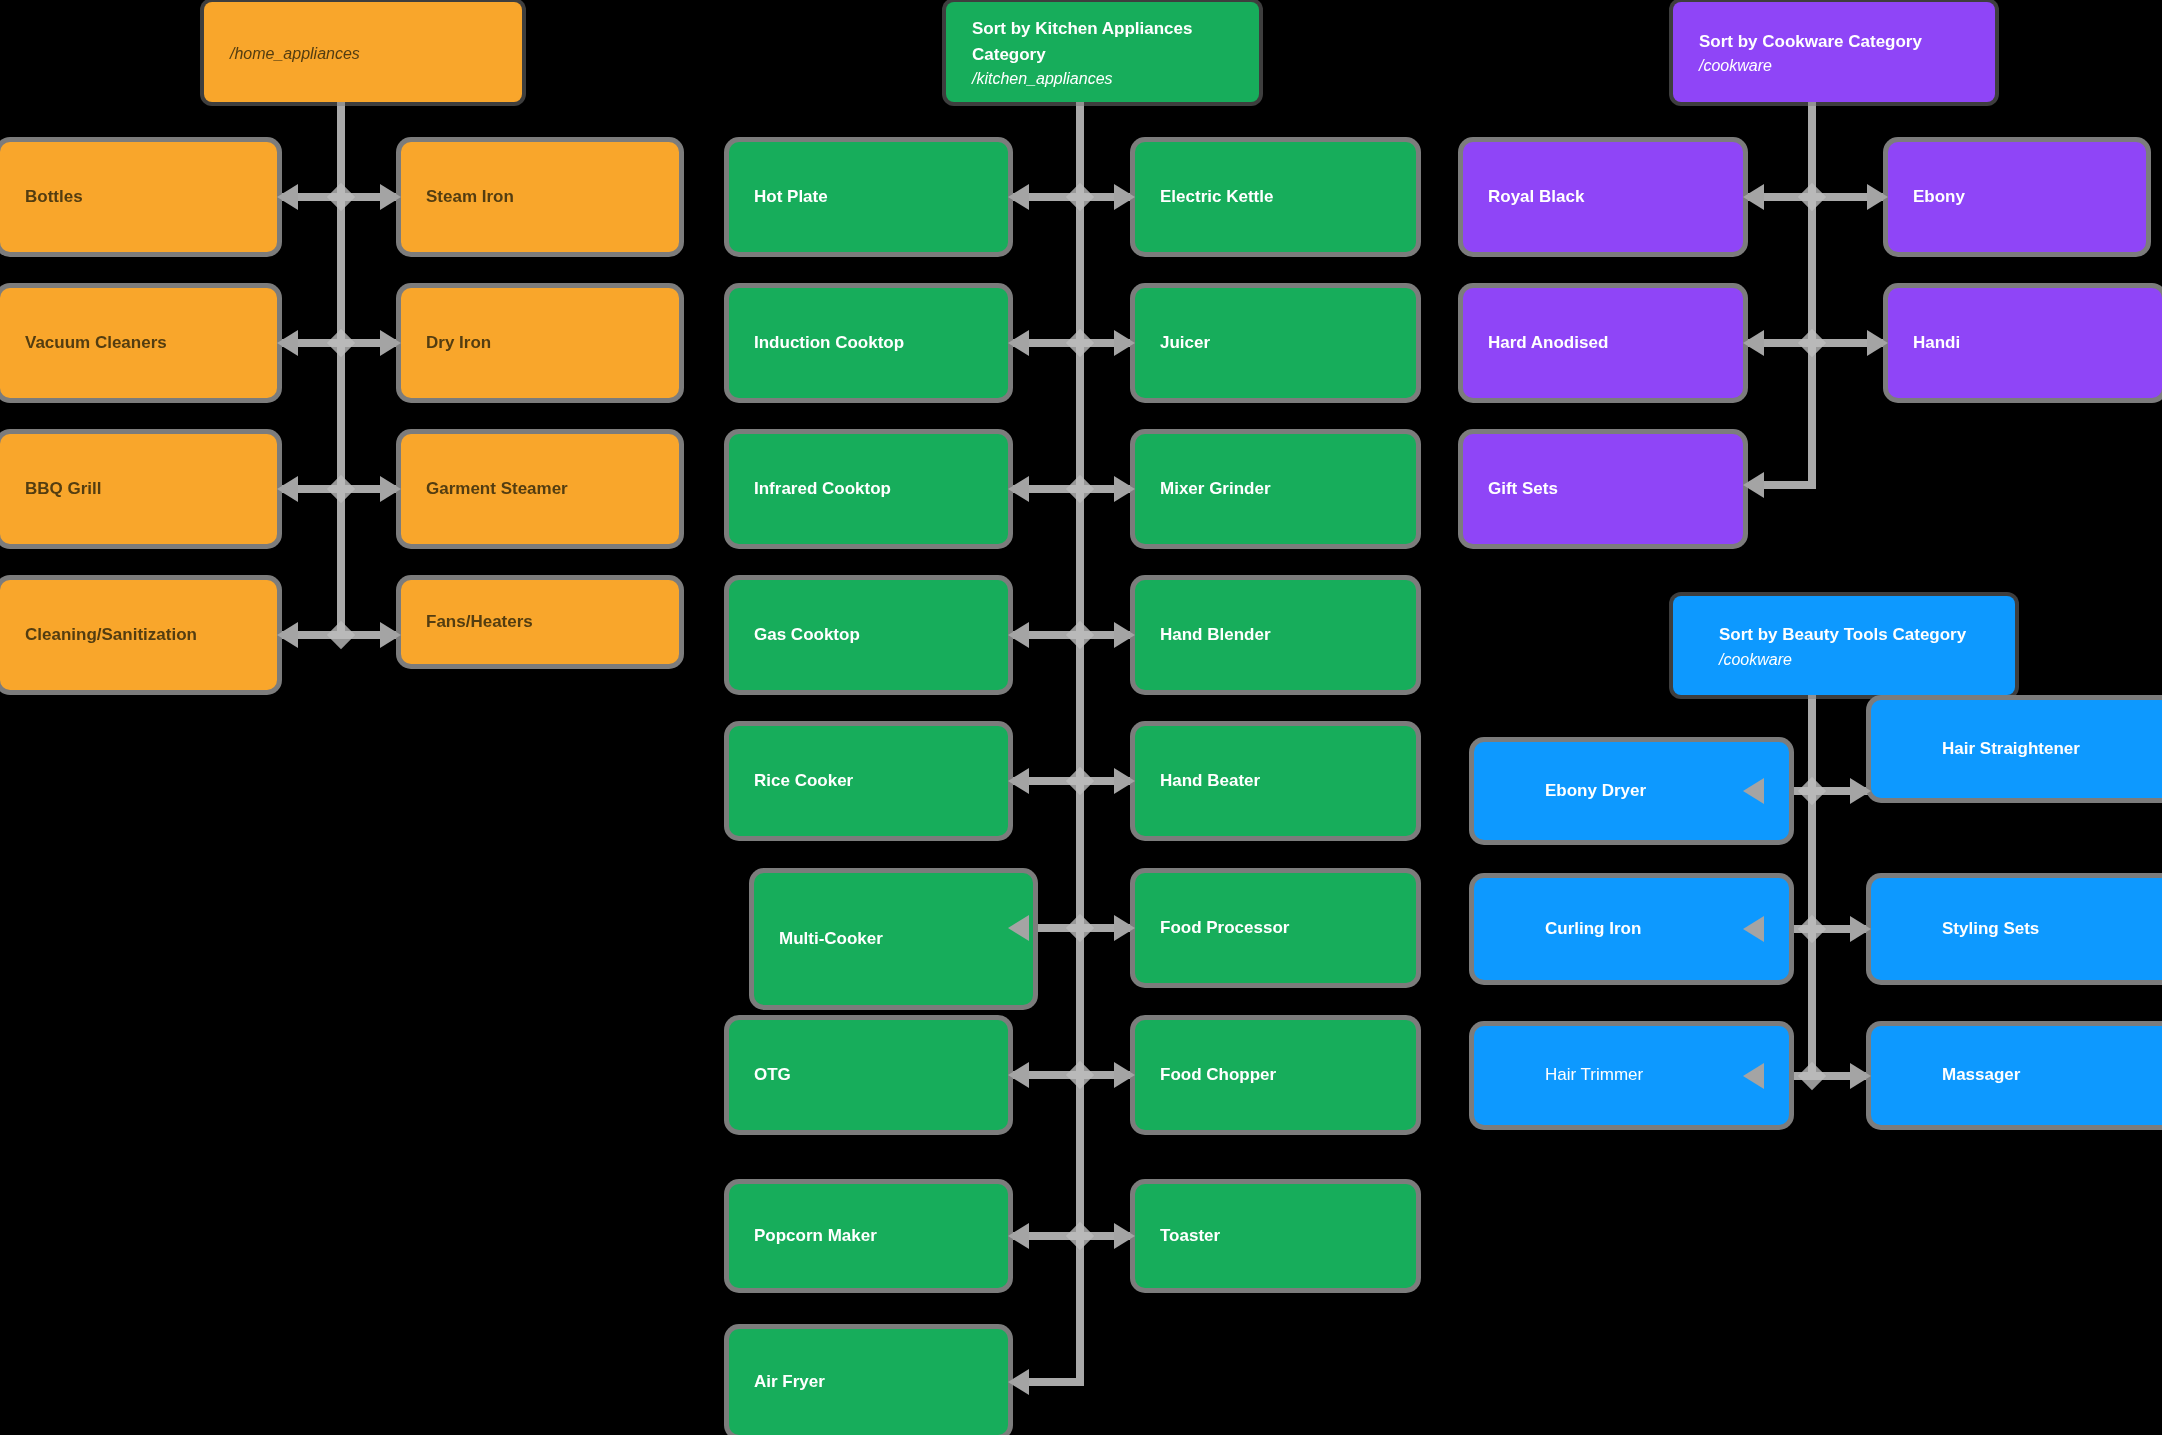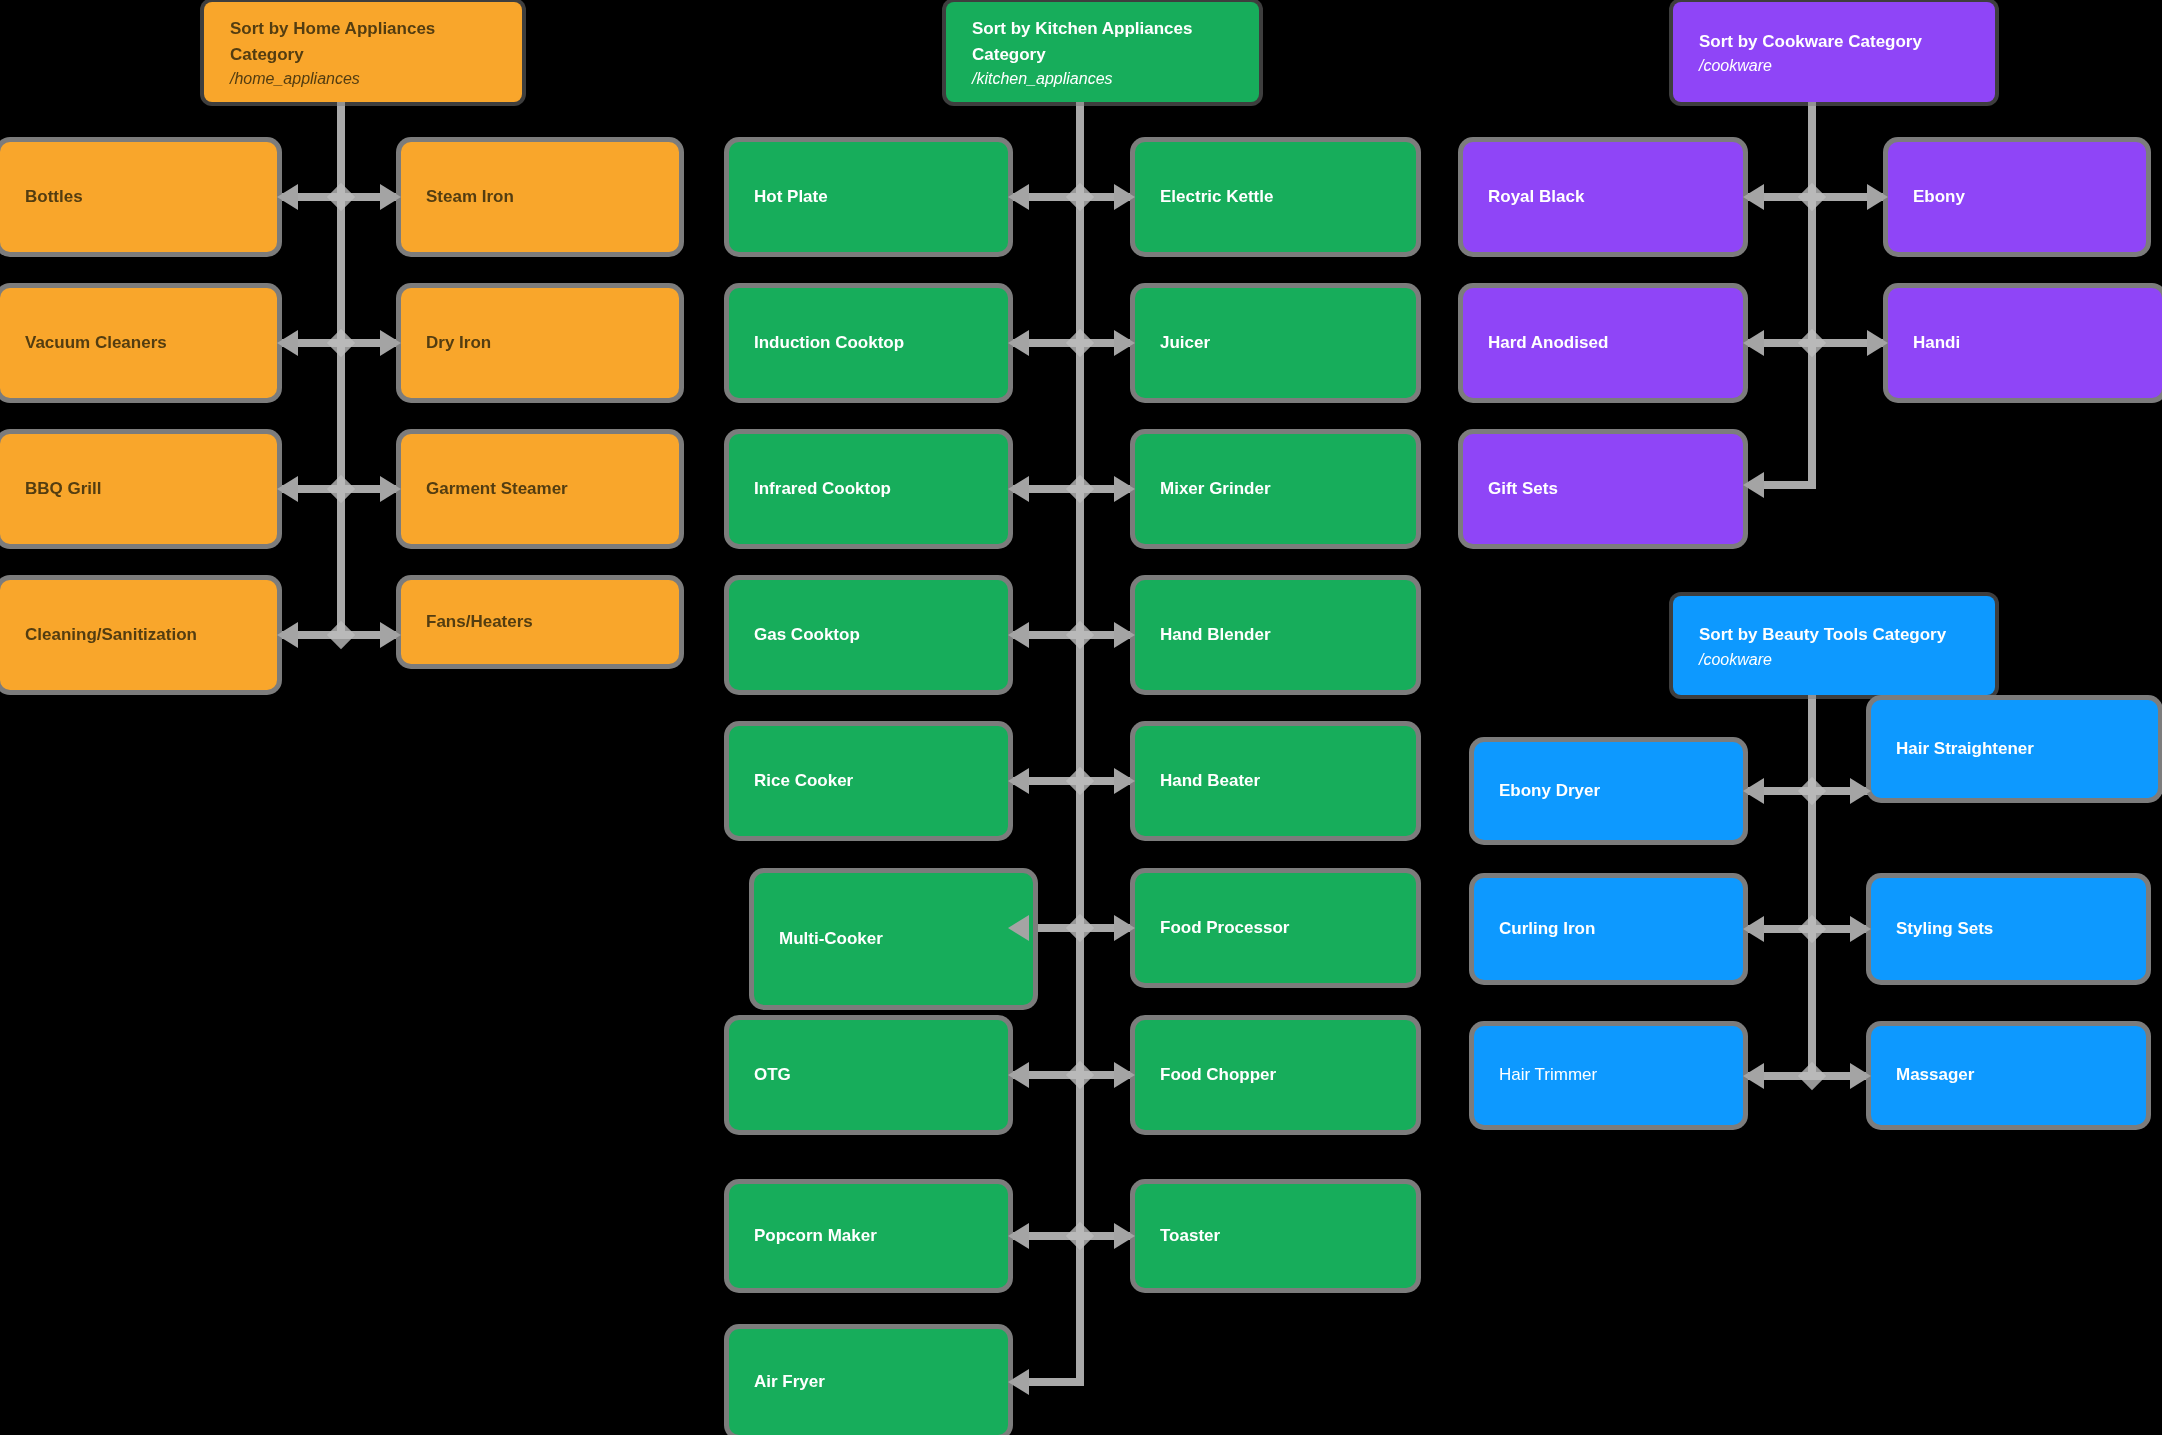--- a/index.html
+++ b/index.html
@@ -8,21 +8,21 @@
   .n{position:absolute;border-radius:10px;box-shadow:0 0 0 5px #7C7C7C;display:flex;align-items:center;
      font-weight:700;font-size:17px;z-index:3;}
   .n .lbl{padding-left:25px;padding-right:10px;line-height:1.3;}
   .hdr{position:absolute;border-radius:8px;box-shadow:0 0 0 4px rgba(124,124,124,.5);display:flex;
        flex-direction:column;justify-content:center;padding:0 18px 0 26px;font-size:17px;z-index:3;}
   .hdr .title{font-weight:700;line-height:1.5;}
   .hdr .path{font-style:italic;font-weight:400;font-size:16px;margin-top:3px;}
   .orange{background:#F9A62B;color:#533D11;}
   .green{background:#17AD5B;color:#FFFFFF;}
   .purple{background:#8F45F7;color:#FFFFFF;}
-  .blue{background:#0D99FF;color:#FFFFFF;}
+  .blue{background:#0D99FF;color:#FFFFFF;padding-left:46px;}
   .vline,.hline{position:absolute;background:#A9A9A9;z-index:1;}
   .vline{width:8px;}
   .hline{height:8px;}
   .arw{position:absolute;width:0;height:0;border-top:13px solid transparent;border-bottom:13px solid transparent;z-index:4;}
   .arw.l{border-right:21px solid #A4A4A4;}
   .arw.r{border-left:21px solid #A4A4A4;}
   .jct{position:absolute;width:20px;height:20px;background:#BDBDBD;transform:rotate(45deg);opacity:.8;z-index:2;}
   .fw-n{font-weight:400;}
 </style>
 </head>
@@ -43,21 +43,20 @@
     <div class="arw l" style="left:277px;top:184px"></div>
     <div class="arw r" style="left:380px;top:184px"></div>
     <div class="arw l" style="left:277px;top:330px"></div>
     <div class="arw r" style="left:380px;top:330px"></div>
     <div class="arw l" style="left:277px;top:476px"></div>
     <div class="arw r" style="left:380px;top:476px"></div>
     <div class="arw l" style="left:277px;top:622px"></div>
     <div class="arw r" style="left:380px;top:622px"></div>
 
     <div class="hdr orange" style="left:204px;top:2px;width:274px;height:100px">
-      <div class="title">Sort by Home Appliances Category</div>
       <div class="path">/home_appliances</div>
     </div>
 
     <div class="n orange" style="left:0px;top:142px;width:277px;height:110px">
         <span class="lbl">Bottles</span>
       </div>
     <div class="n orange" style="left:0px;top:288px;width:277px;height:110px">
         <span class="lbl">Vacuum Cleaners</span>
       </div>
     <div class="n orange" style="left:0px;top:434px;width:277px;height:110px">

